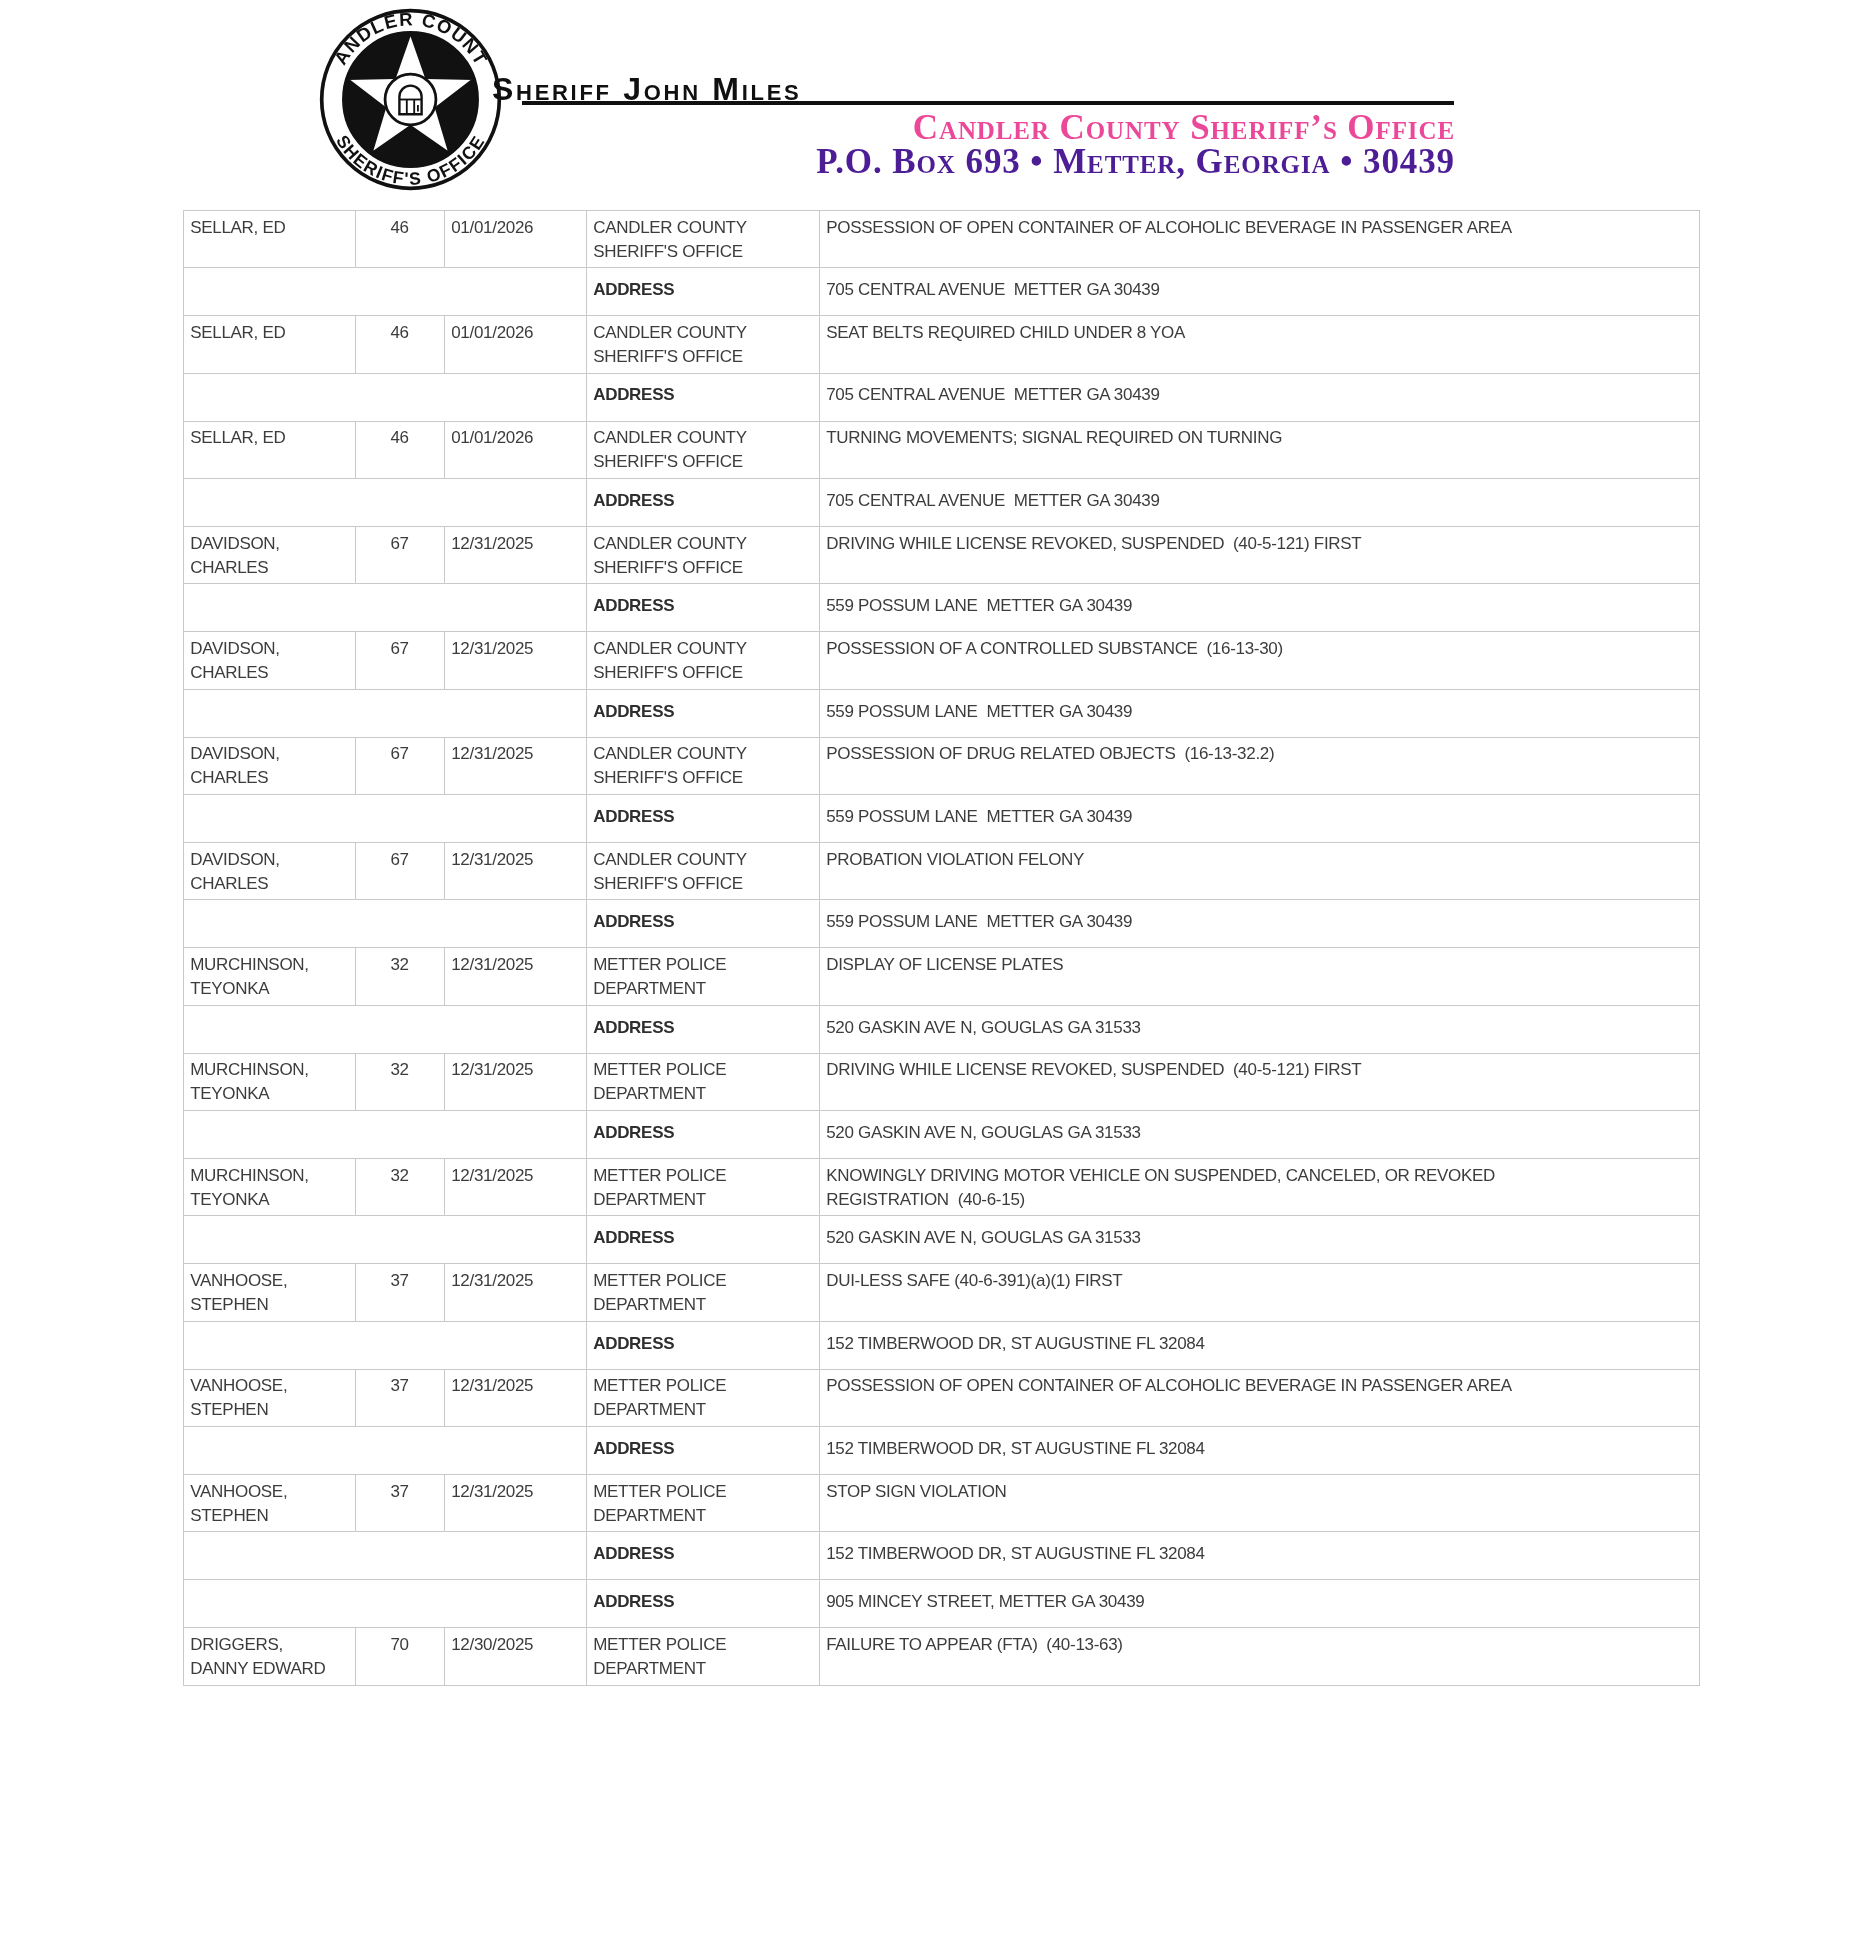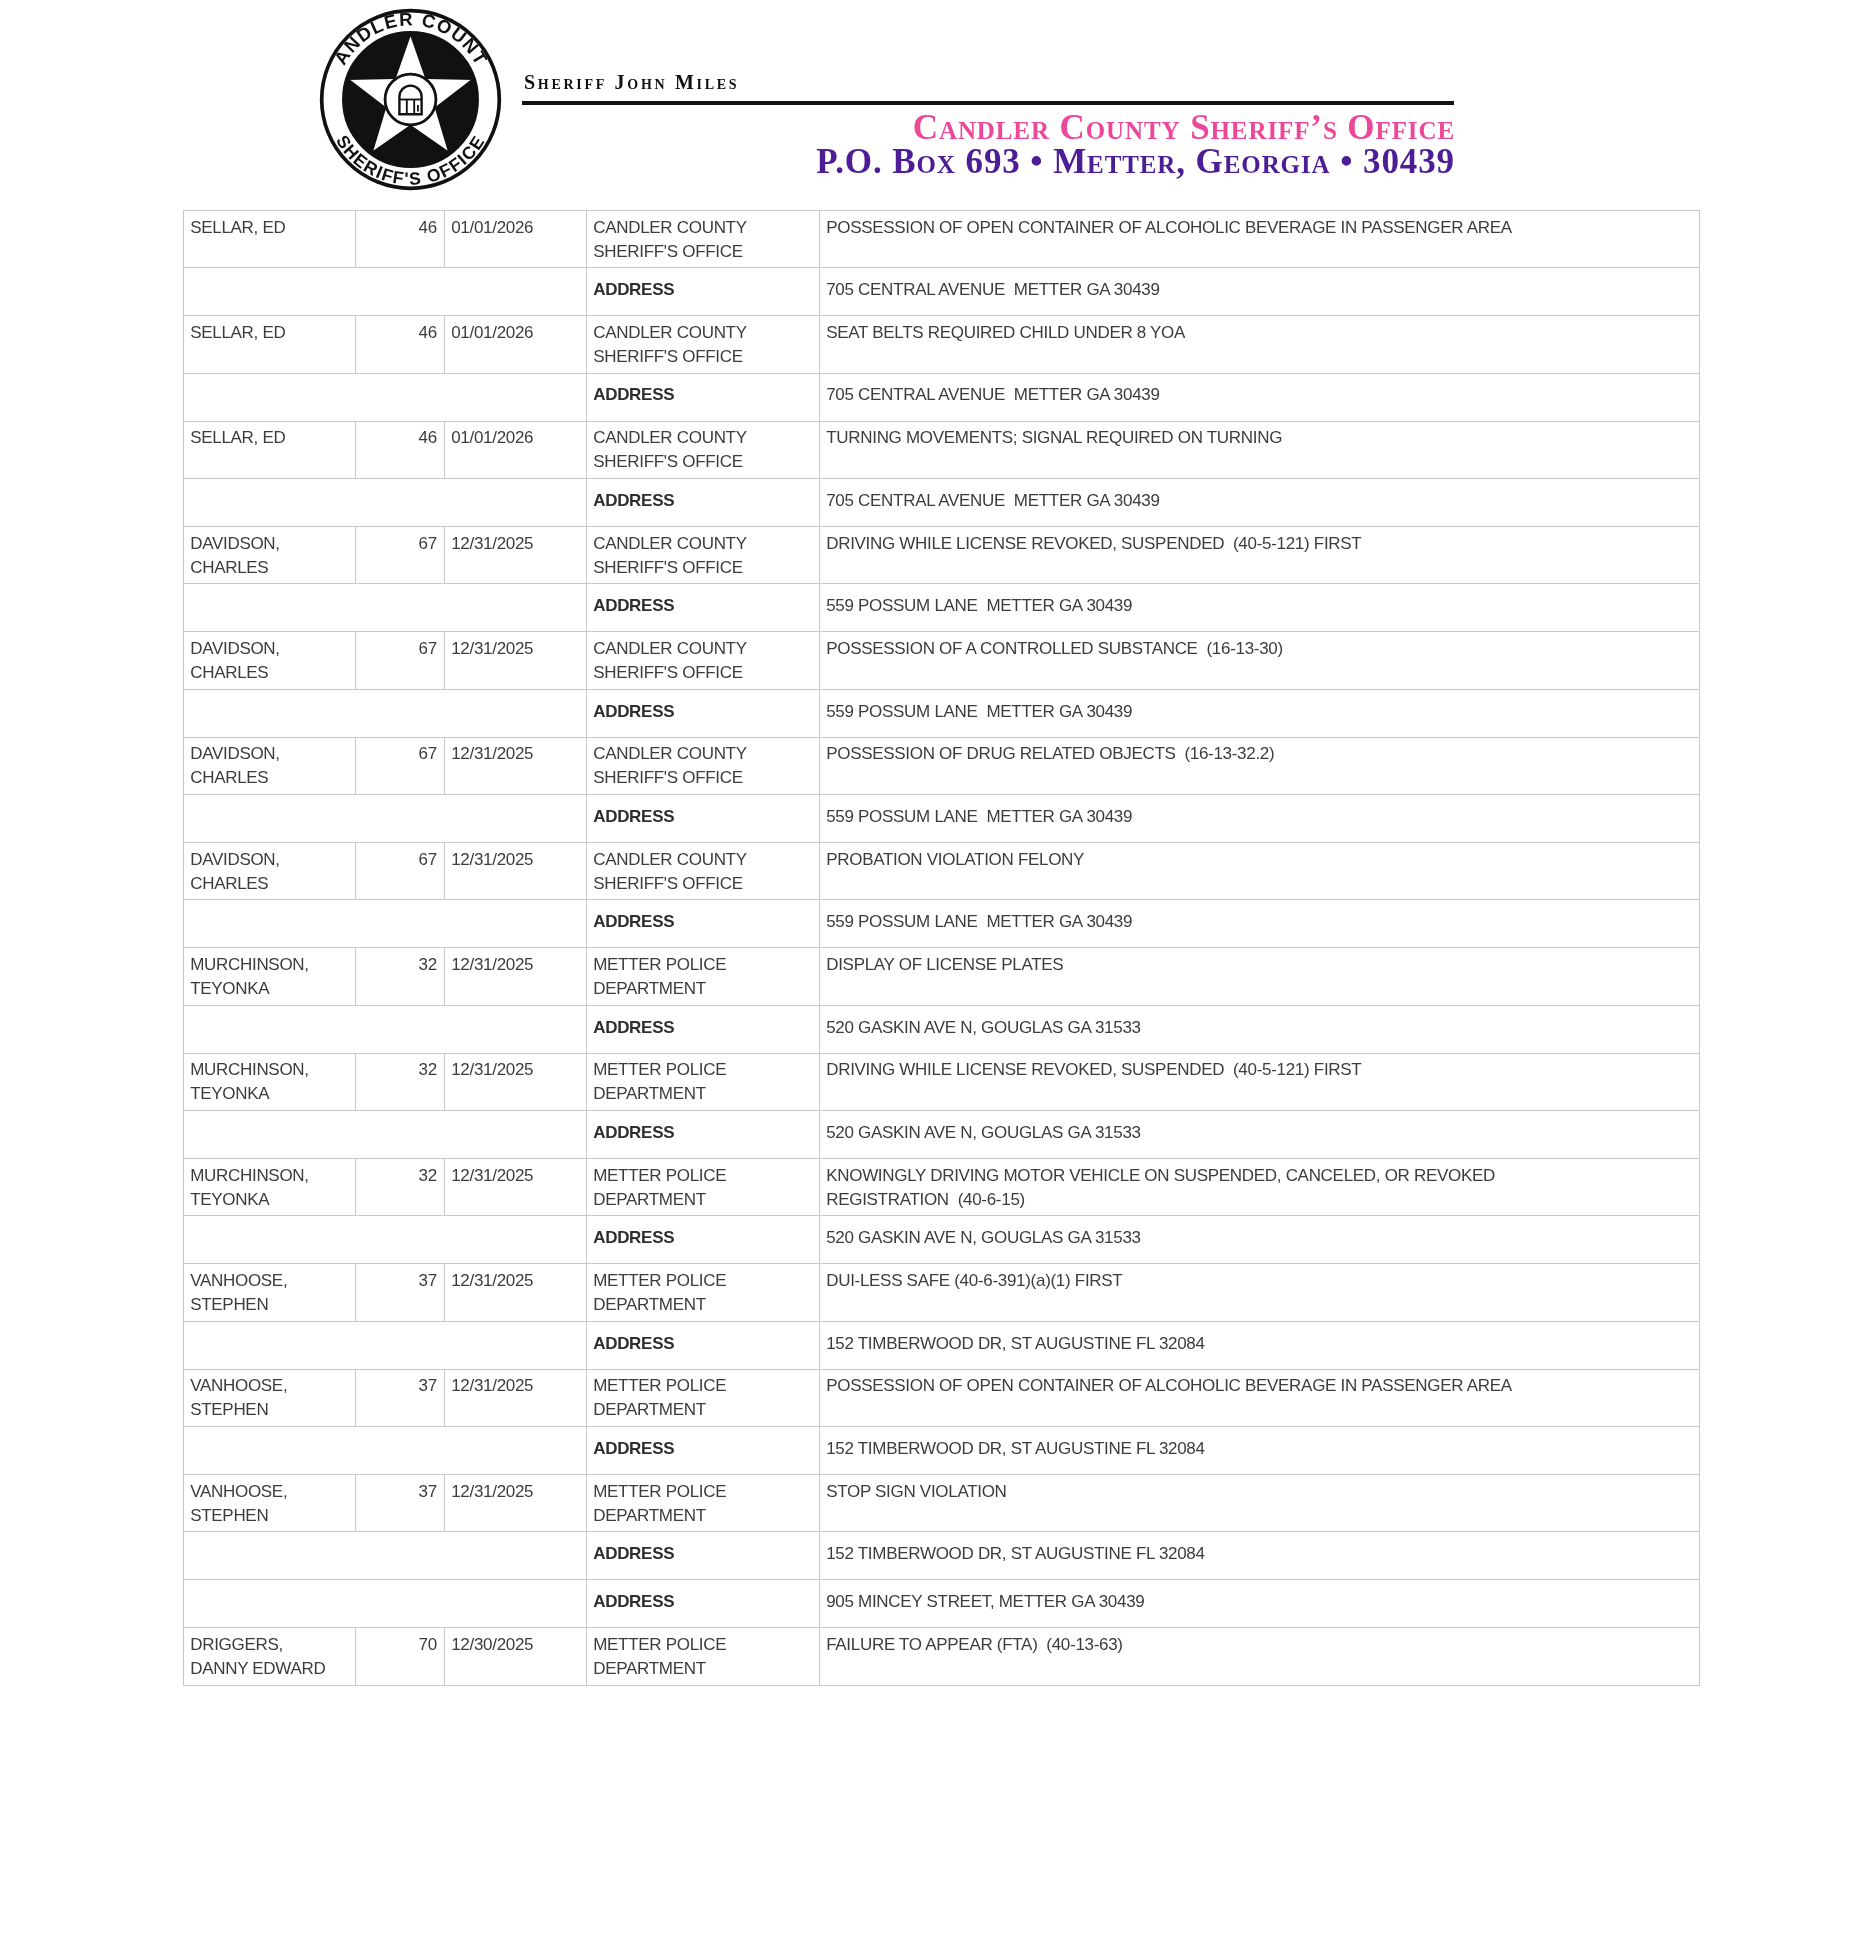--- a/index.html
+++ b/index.html
@@ -14,24 +14,24 @@
   
   .badge {
     position: absolute; left: 318px; top: 7.1px;
     width: 185px; height: 185px;
   }
   .badge-text {
     font-family: "Liberation Sans", sans-serif;
     font-weight: bold; font-size: 20px; letter-spacing: 1.5px; fill: #111;
   }
   .sheriff-name {
-    position: absolute; left: 524px; top: 71px;
-    font-family: Liberation Serif, serif;
+    position: absolute; left: 492px; top: 71px;
+    font-family: Liberation Sans, sans-serif;
     font-variant: small-caps; font-weight: bold;
-    font-size: 20px; letter-spacing: 2.7px; color: #101010;
+    font-size: 32px; letter-spacing: 2.7px; color: #101010;
     white-space: nowrap;
   }
   .header-rule {
     position: absolute; left: 522px; top: 101px;
     width: 932px; height: 3.6px; background: #101010;
   }
   .office-name {
     position: absolute; right: 421px; top: 109px;
     font-family: "Liberation Serif", "DejaVu Serif", serif;
     font-variant: small-caps; font-weight: bold;
@@ -57,21 +57,21 @@
   table.records td {
     border: 0.9px solid #c9c9c9;
     vertical-align: top;
     box-sizing: border-box;
     padding: 4.5px 7.1px 3.6px 6.2px;
     white-space: pre-wrap;
     overflow: hidden;
   }
   tr.charge-row td { height: 57px; }
   tr.address-row td { height: 48px; padding-top: 9.8px; margin-left: 12px; }
-  td.cell-age { text-align: right; padding-right: 9.8px; }
+  td.cell-age { text-align: center; padding-right: 9.8px; }
   td.cell-address-label { font-weight: bold; color: #2e2e2e; }
 </style>
 </head>
 <body>
 
 <div class="page">
 
   <svg class="badge" viewBox="0 0 200 200" aria-hidden="true">
     <circle cx="100" cy="100" r="96" fill="#ffffff" stroke="#111111" stroke-width="4"></circle>
     <circle cx="100" cy="100" r="73" fill="#111111" stroke="#111111" stroke-width="2"></circle>

